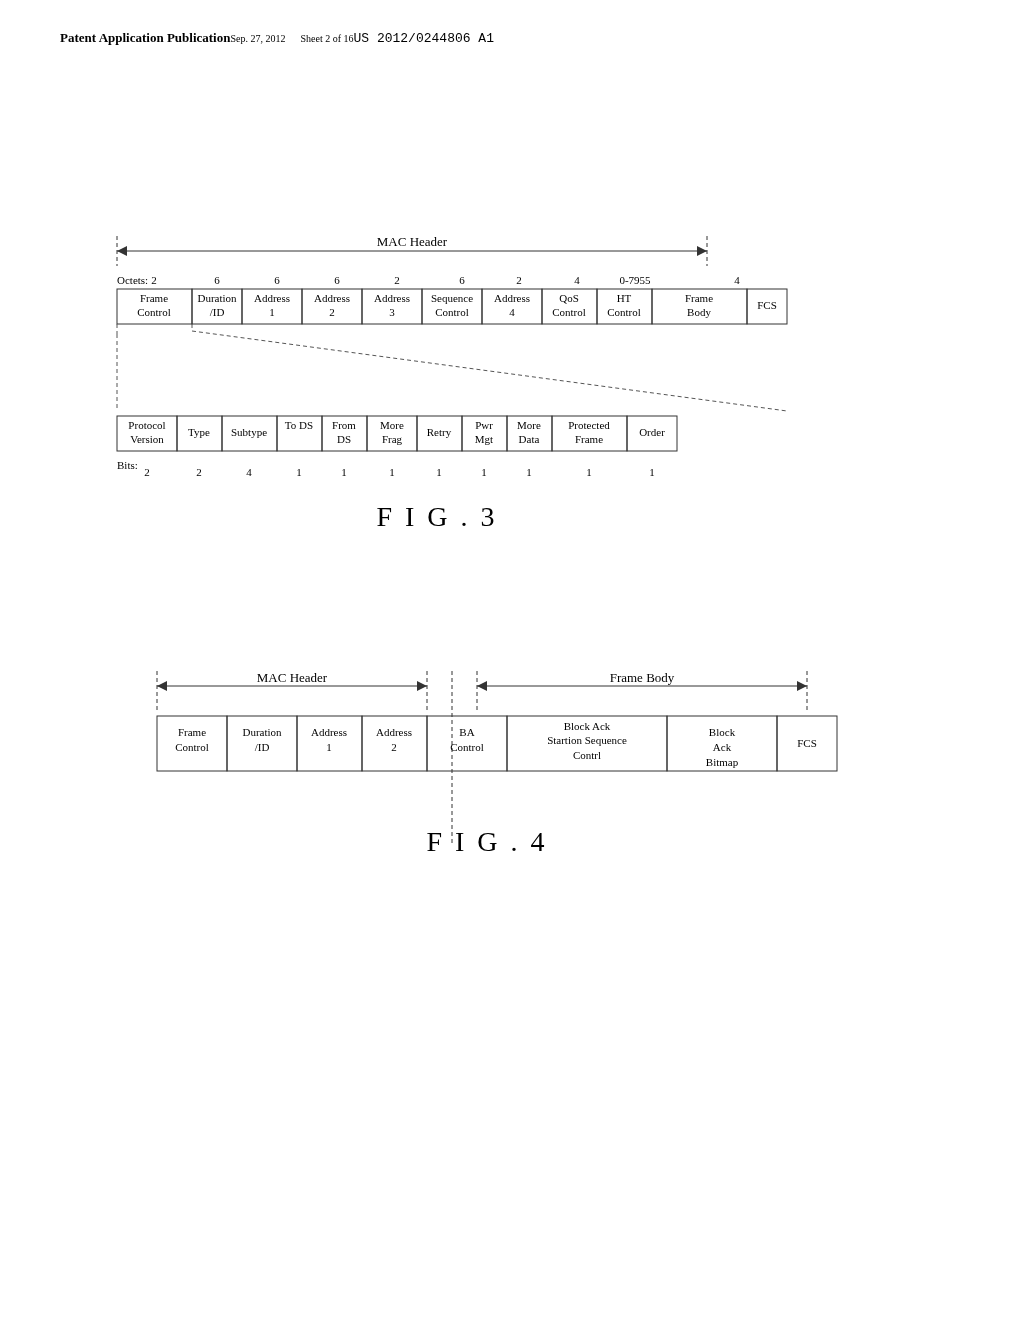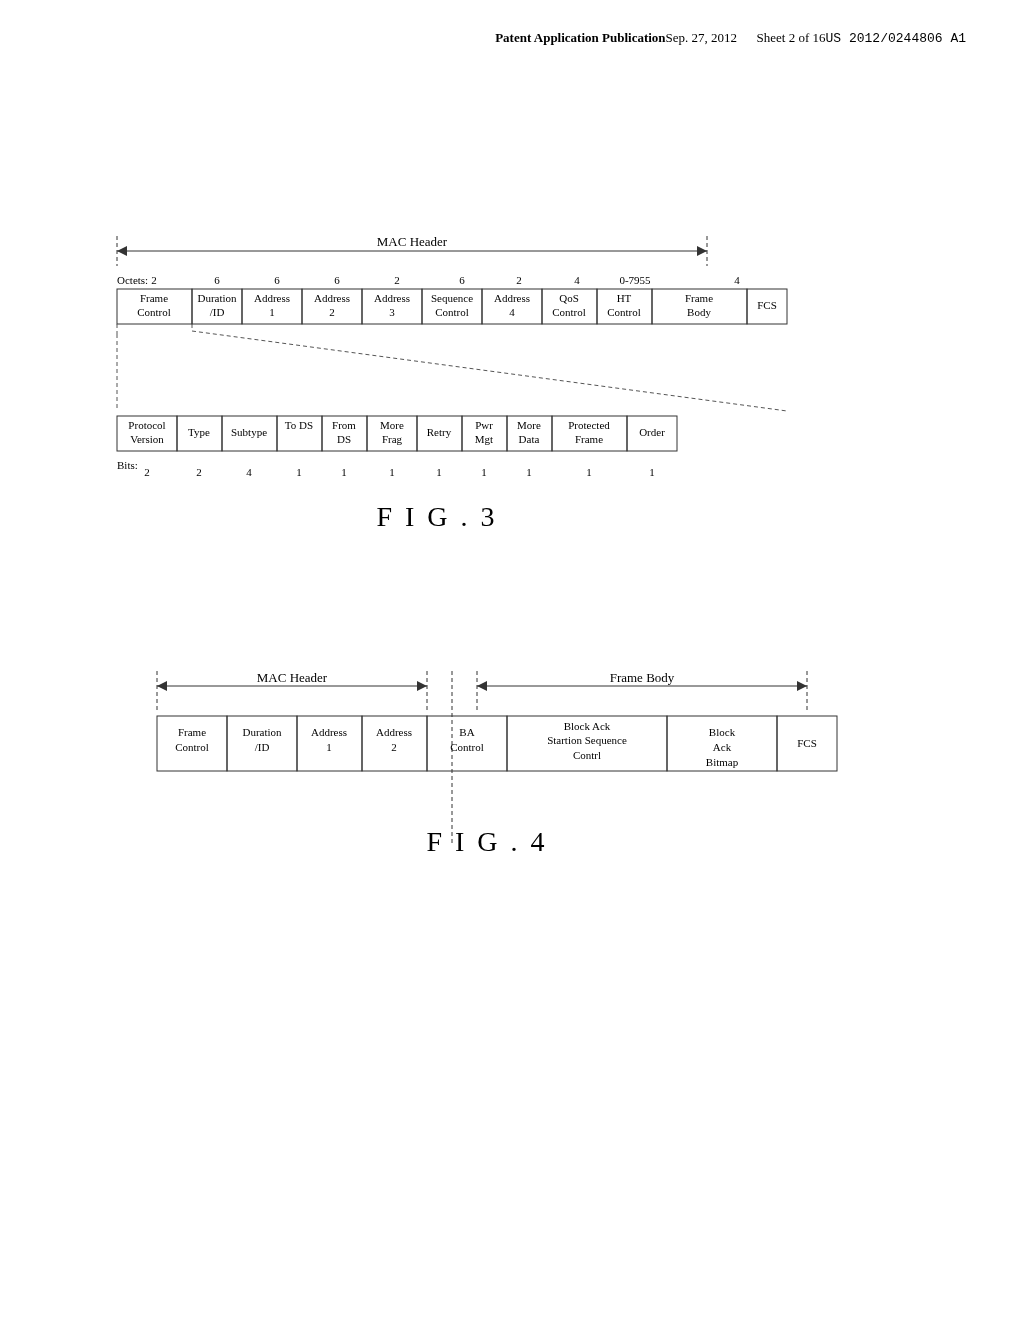--- a/index.html
+++ b/index.html
@@ -8,31 +8,31 @@
       font-family: 'Times New Roman', Times, serif;
       width: 1024px;
       min-height: 1320px;
       position: relative;
       overflow-x: hidden;
     }
 
     
     .page-header {
       display: flex;
-      justify-content: flex-end;
+      justify-content: flex-start;
       align-items: baseline;
       padding: 30px 58px 10px 60px;
       font-size: 13px;
     }
     .page-header .pub-label {
       font-weight: bold;
       font-size: 13px;
     }
     .page-header .date-sheet {
-      font-size: 13px;
+      font-size: 10px;
     }
     .page-header .patent-num {
       font-size: 13px;
       font-family: Liberation Mono, monospace;
     }
 
     
     .content {
       padding: 20px 60px 40px 60px;
     }

